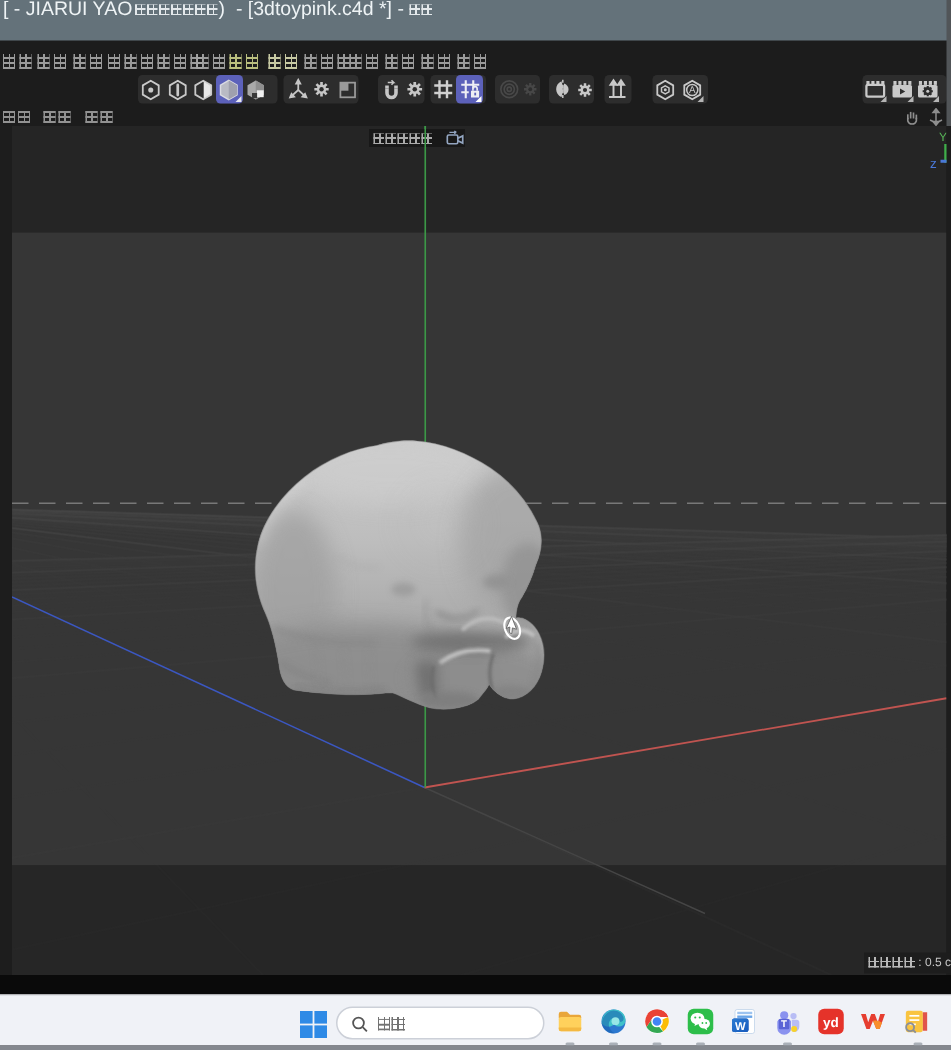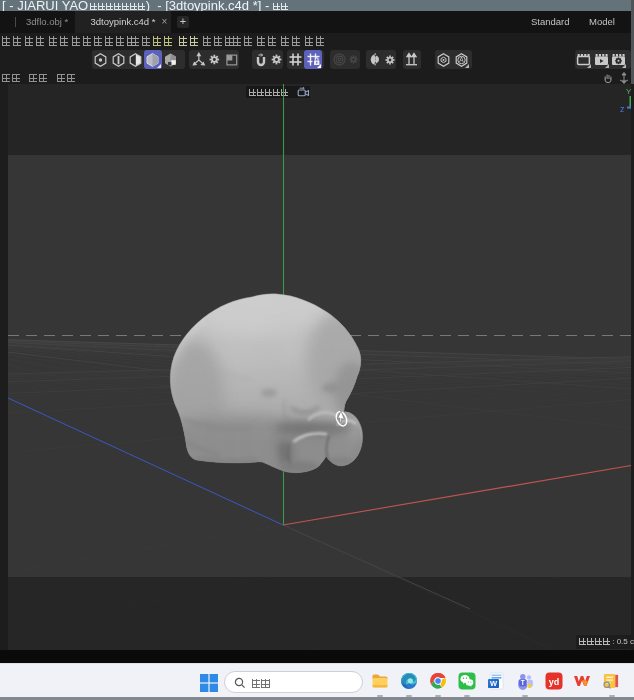--- a/index.html
+++ b/index.html
@@ -30,29 +30,20 @@
 #blackbar{top:650px;height:13px;background:#0a0a0a}
 #taskbar{top:663px;height:34px;background:#f0f2f7;border-top:1px solid #dfe2e6}
 #bottomedge{top:697px;height:3px;background:#84888f}
 .ticon{position:absolute;top:8px;width:18px;height:18px}
 .tind{position:absolute;top:31px;width:6px;height:2px;border-radius:1px;background:#aab0b8}
 </style></head><body>
 <div id="page">
 
 <div class="row" id="titlebar">[ - JIARUI YAO<span class="c c7" style="margin-left:2px"></span><span class="c c7"></span><span class="c c7"></span><span class="c c7"></span><span class="c c7"></span><span class="c c7"></span><span class="c c7"></span>)&nbsp;&nbsp;- [3dtoypink.c4d *] - <span class="c c7"></span><span class="c c7"></span></div>
 
-<div class="row" id="tabbar">
- <div class="abs" style="left:15px;top:6px;width:1px;height:10px;background:#4a4a4a"></div>
- <div class="abs" style="left:26px;top:0;line-height:22px">3dflo.obj *</div>
- <div id="tabactive">3dtoypink.c4d *</div>
- <div class="abs" style="left:158px;top:0;width:13px;height:22px;color:#9f9f9f;font-size:10px;line-height:21px;text-align:center">×</div>
- <div class="abs" style="left:177px;top:5px;width:12px;height:12px;background:#262626;border-radius:2px;color:#c9c9c9;font-size:11px;line-height:11px;text-align:center">+</div>
- <div class="abs" style="left:531px;top:0;line-height:22px;color:#c3c3c3">Standard</div>
- <div class="abs" style="left:589px;top:0;line-height:22px;color:#c3c3c3">Model</div>
-</div>
 
 <div class="row" id="menubar">
  <span class="mi" style="left:1px">
         <i class="c"></i>
         <i class="c"></i>
       </span>
  <span class="mi" style="left:24px">
         <i class="c"></i>
         <i class="c"></i>
       </span>

